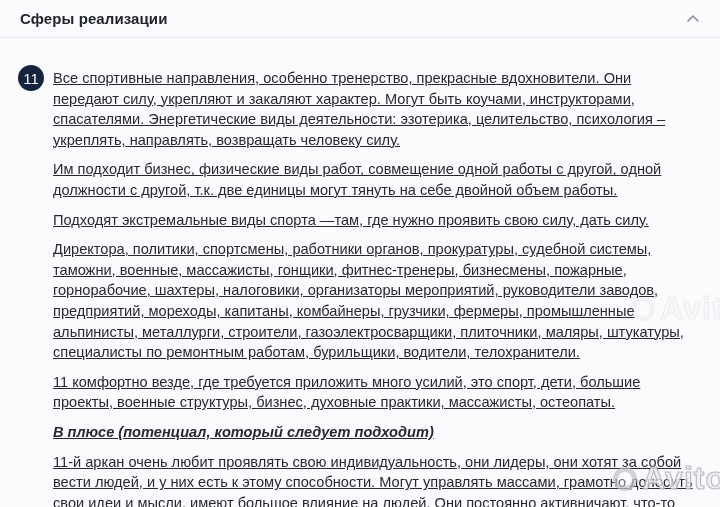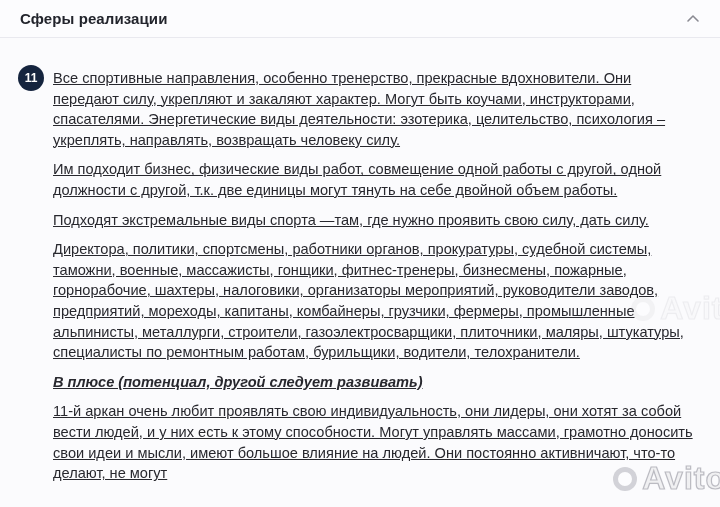--- a/index.html
+++ b/index.html
@@ -44,22 +44,22 @@
     align-items: flex-start;
     padding: 30px 20px 0 18px;
     box-sizing: border-box;
   }
   .badge {
     width: 26px;
     height: 26px;
     border-radius: 50%;
     background: #15243e;
     color: #ffffff;
-    font-size: 12px;
-    font-weight: 700;
+    font-size: 15px;
+    font-weight: 400;
     display: flex;
     align-items: center;
     justify-content: center;
     flex-shrink: 0;
     margin-right: 9px;
     margin-top: -3px;
   }
   .text-col {
     flex: 1;
     min-width: 0;
@@ -125,21 +125,22 @@
   </button>
 </div>
 
 <div class="content">
   <div class="badge">11</div>
   <div class="text-col">
     <p class="para">Все спортивные направления, особенно тренерство, прекрасные вдохновители. Они передают силу, укрепляют и закаляют характер. Могут быть коучами, инструкторами, спасателями. Энергетические виды деятельности: эзотерика, целительство, психология – укреплять, направлять, возвращать человеку силу.</p>
     <p class="para">Им подходит бизнес, физические виды работ, совмещение одной работы с другой, одной должности с другой, т.к. две единицы могут тянуть на себе двойной объем работы.</p>
     <p class="para">Подходят экстремальные виды спорта —там, где нужно проявить свою силу, дать силу.</p>
     <p class="para">Директора, политики, спортсмены, работники органов, прокуратуры, судебной системы, таможни, военные, массажисты, гонщики, фитнес-тренеры, бизнесмены, пожарные, горнорабочие, шахтеры, налоговики, организаторы мероприятий, руководители заводов, предприятий, мореходы, капитаны, комбайнеры, грузчики, фермеры, промышленные альпинисты, металлурги, строители, газоэлектросварщики, плиточники, маляры, штукатуры, специалисты по ремонтным работам, бурильщики, водители, телохранители.</p>
-    <p class="para em">В плюсе (потенциал, другой следует развивать)</p>
+    <p class="para">11 комфортно везде, где требуется приложить много усилий, это спорт, дети, большие проекты, военные структуры, бизнес, духовные практики, массажисты, остеопаты.</p>
+    <p class="para em">В плюсе (потенциал, который следует подходит)</p>
     <p class="para last">11-й аркан очень любит проявлять свою индивидуальность, они лидеры, они хотят за собой вести людей, и у них есть к этому способности. Могут управлять массами, грамотно доносить свои идеи и мысли, имеют большое влияние на людей. Они постоянно активничают, что-то делают, не могут</p>
   </div>
 </div>
 
 <div class="watermark wm-mid">
   <span class="wm-ring"></span>
   <span class="wm-text">Avito</span>
 </div>
 
 <div class="watermark wm-bottom">

